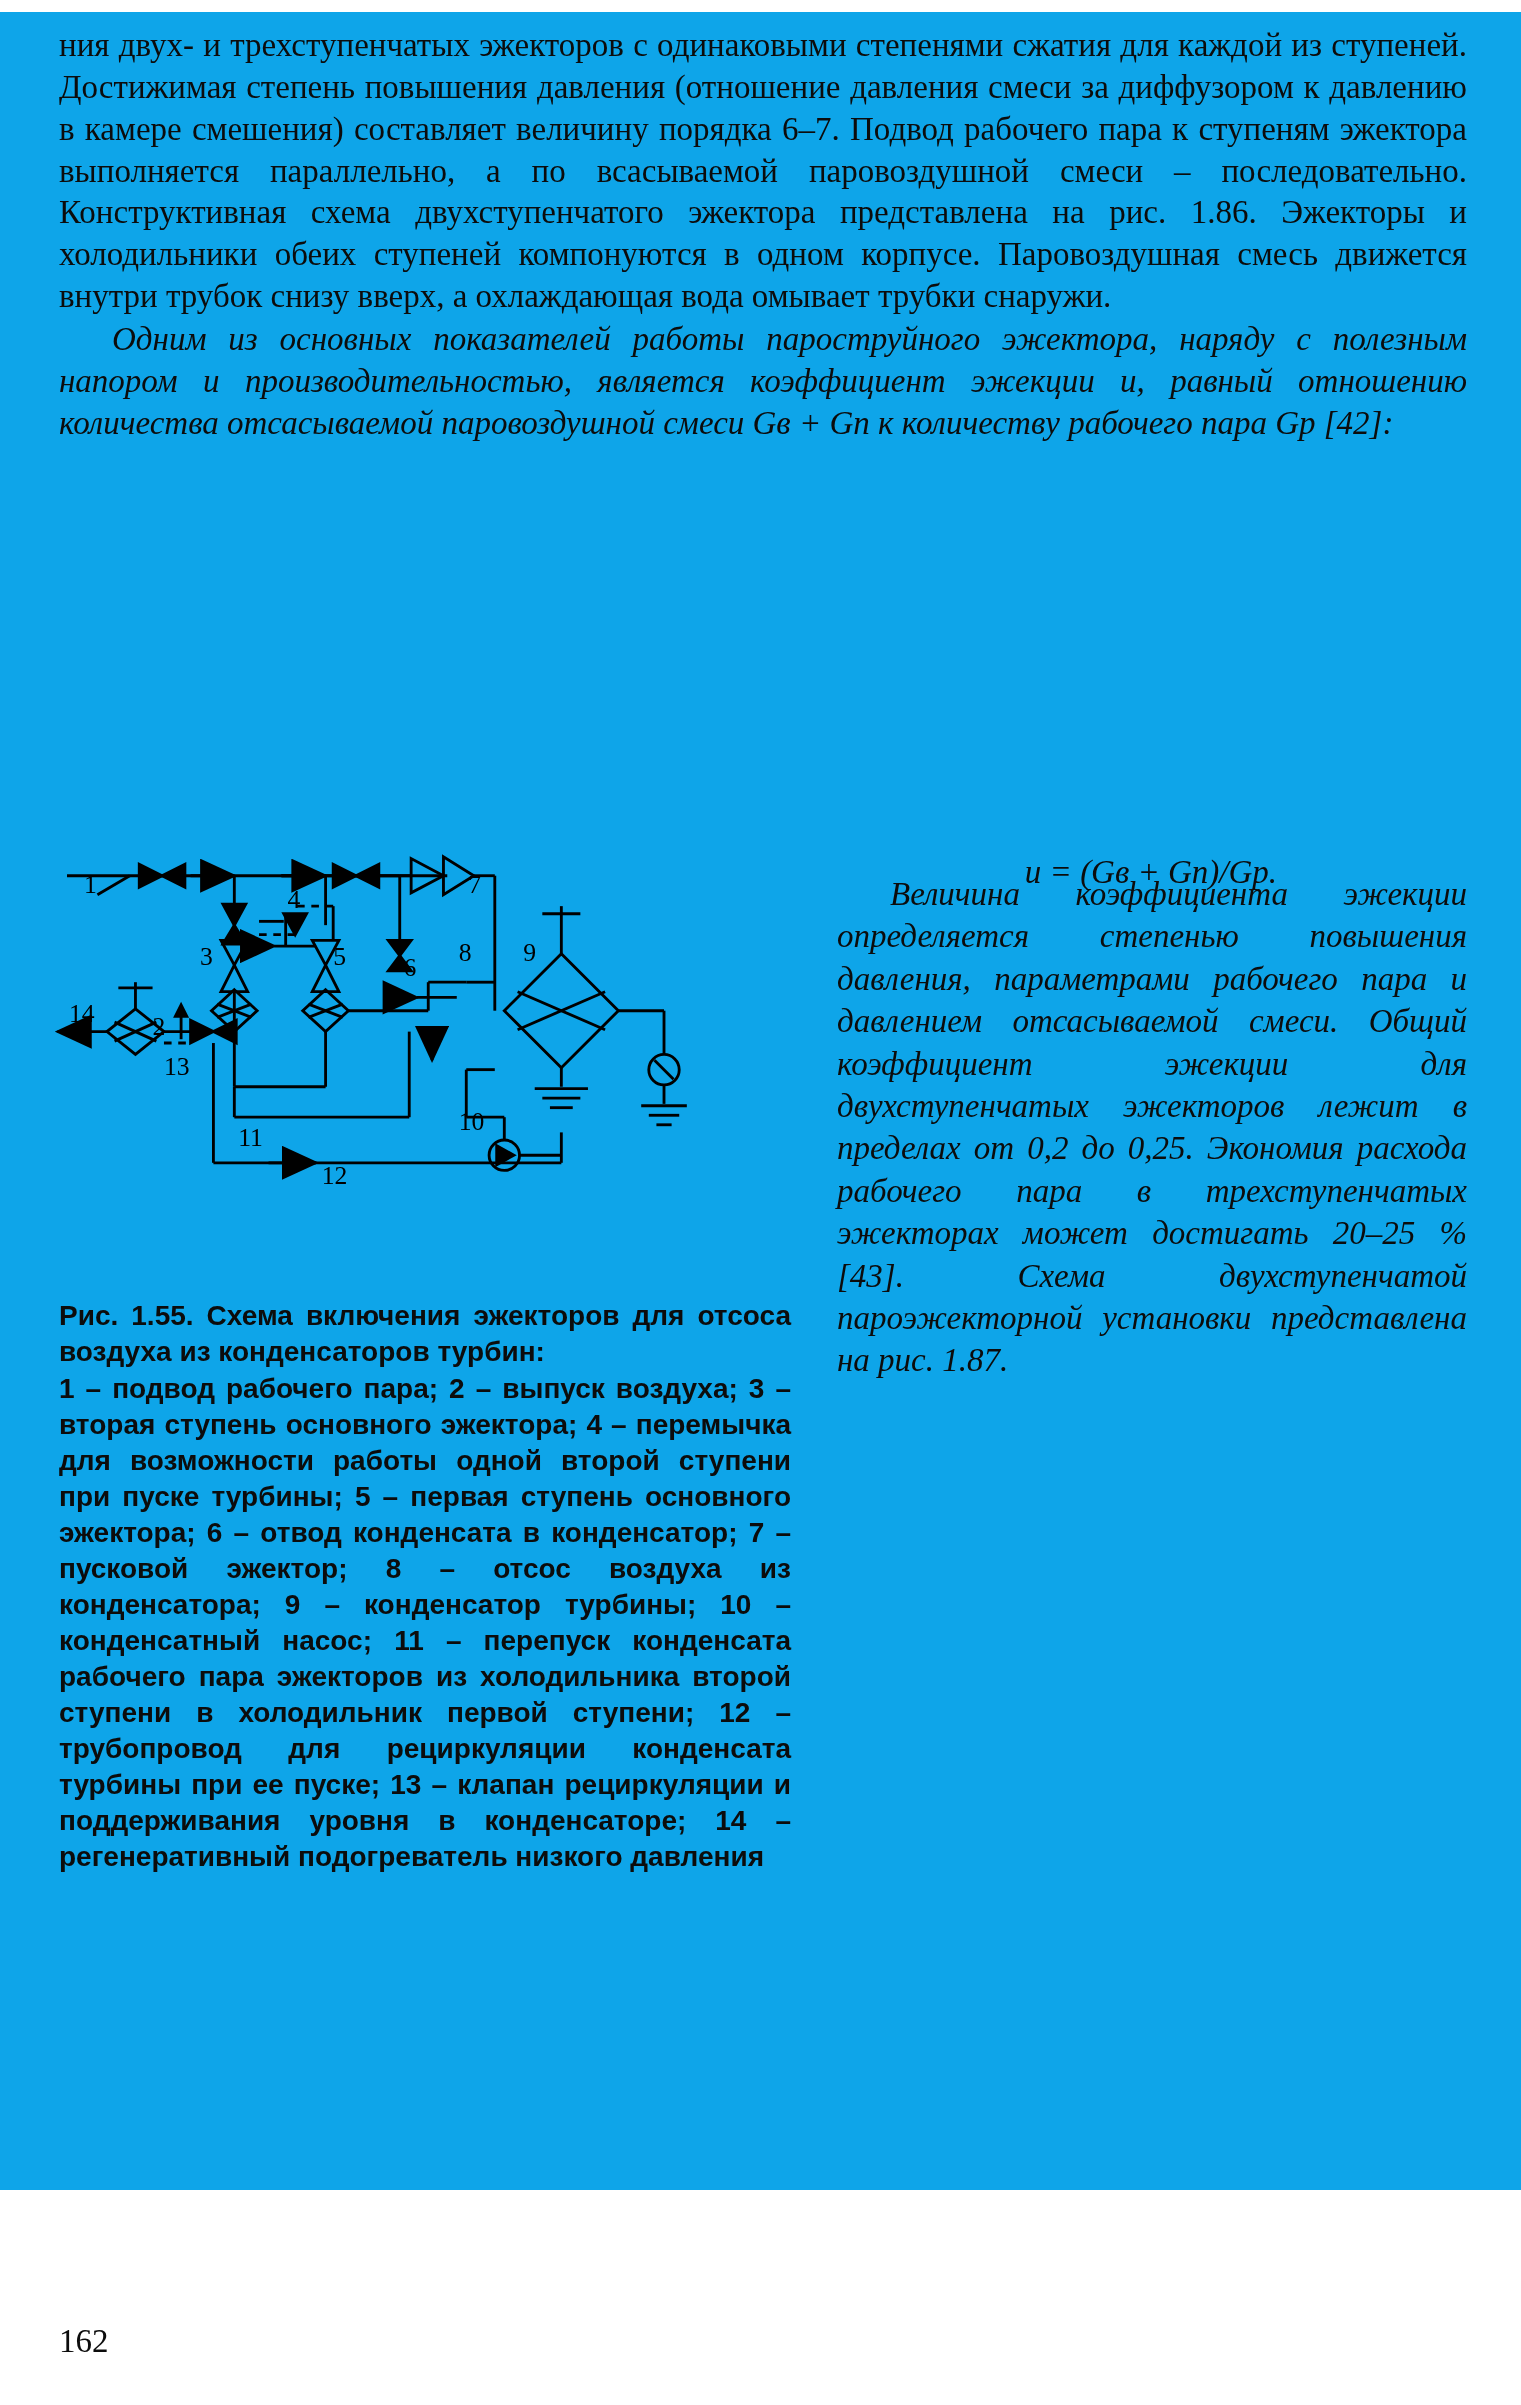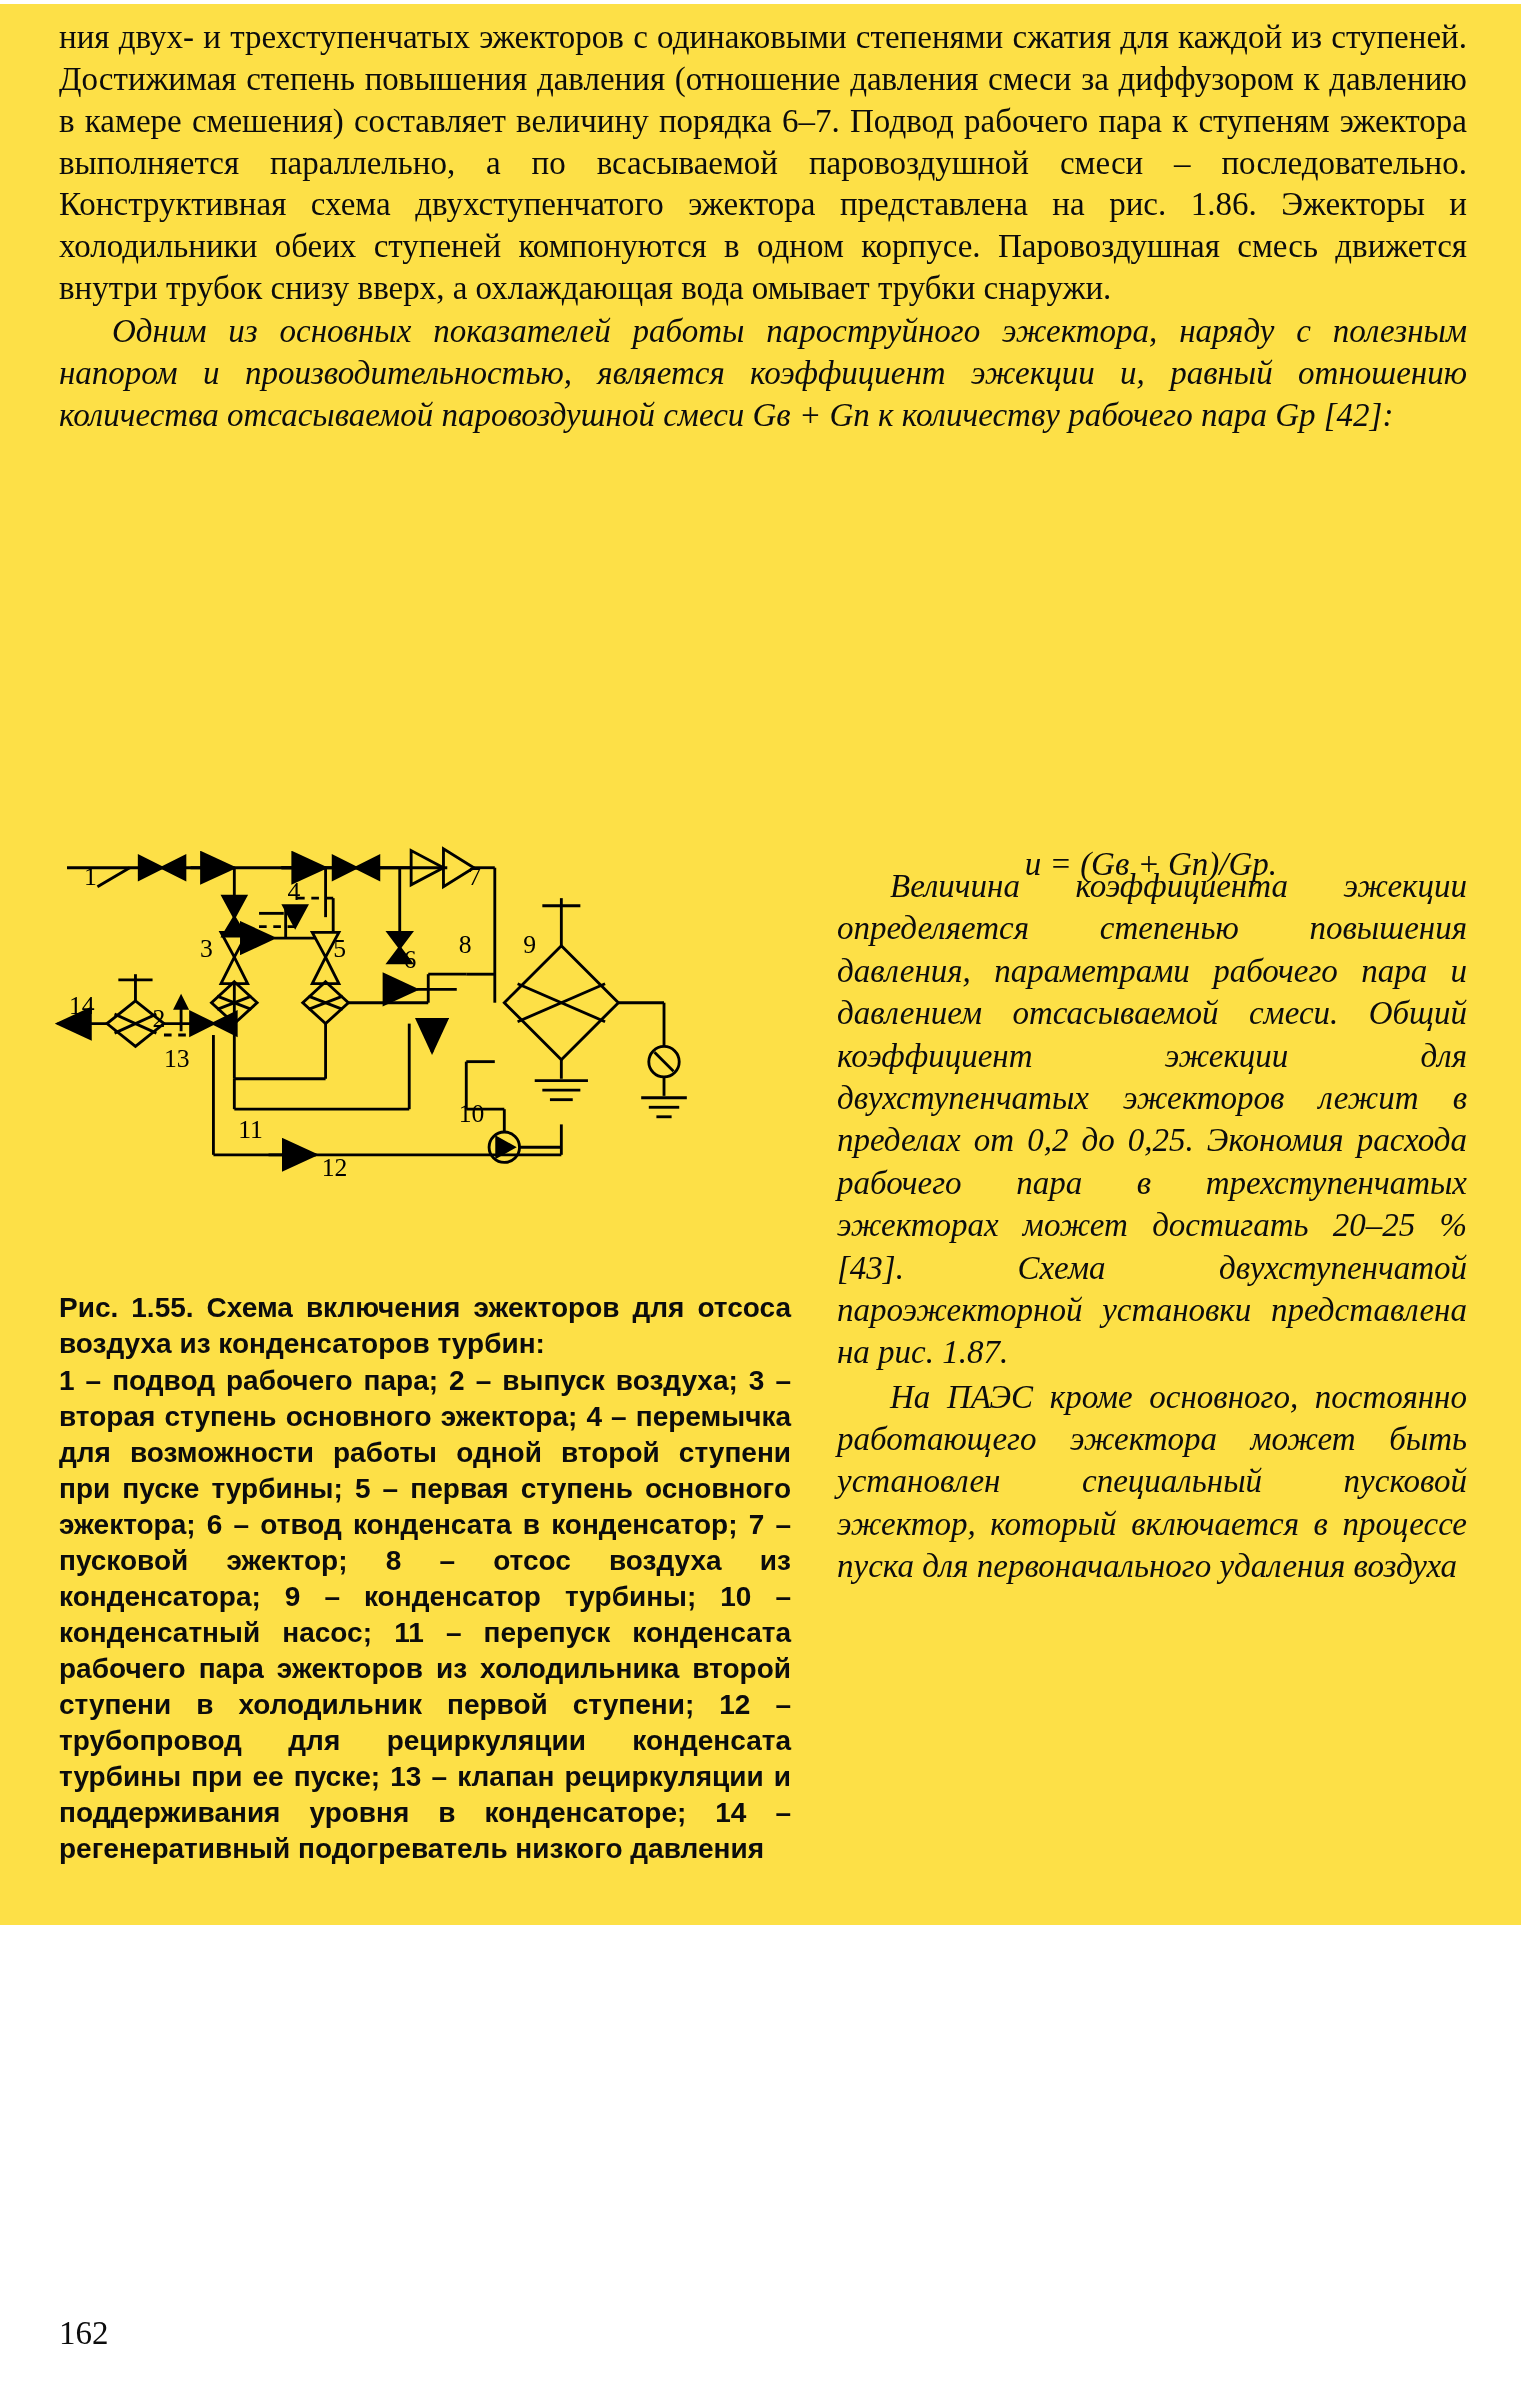--- a/index.html
+++ b/index.html
@@ -10,24 +10,24 @@
   body {
     width: 1522px;
     height: 2405px;
     position: relative;
     font-family: "Liberation Serif", serif;
     color: #000000;
     overflow: hidden;
   }
   .page {
     position: absolute;
-    left: 0; top: 4px;
+    left: 0; top: 12px;
     width: 1522px;
-    height: 1921px;
-    background: #fde047;
+    height: 2178px;
+    background: #0ea5e9;
   }
   
   .top-block {
     position: absolute;
     left: 59px;
     top: 13.3px;
     width: 1408px;
   }
   .para {
     font-family: "Liberation Serif", serif;
@@ -110,21 +110,20 @@
     <p class="para">ния двух- и трехступенчатых эжекторов с одинаковыми степенями сжатия для каждой из ступеней. Достижимая степень повышения давления (отношение давления смеси за диффузором к давлению в камере смешения) составляет величину порядка 6–7. Подвод рабочего пара к ступеням эжектора выполняется параллельно, а по всасываемой паровоздушной смеси – последовательно. Конструктивная схема двухступенчатого эжектора представлена на рис. 1.86. Эжекторы и холодильники обеих ступеней компонуются в одном корпусе. Паровоздушная смесь движется внутри трубок снизу вверх, а охлаждающая вода омывает трубки снаружи.</p>
     <p class="para indent">Одним из основных показателей работы пароструйного эжектора, наряду с полезным напором и производительностью, является коэффициент эжекции u, равный отношению количества отсасываемой паровоздушной смеси Gв + Gп к количеству рабочего пара Gр [42]:</p>
   </div>
 
   <div class="formula">
     <span>u = (Gв + Gп)/Gр.</span>
   </div>
 
   <div class="right-col">
     <p class="para indent">Величина коэффициента эжекции определяется степенью повышения давления, параметрами рабочего пара и давлением отсасываемой смеси. Общий коэффициент эжекции для двухступенчатых эжекторов лежит в пределах от 0,2 до 0,25. Экономия расхода рабочего пара в трехступенчатых эжекторах может достигать 20–25 % [43]. Схема двухступенчатой пароэжекторной установки представлена на рис. 1.87.</p>
-    <p class="para indent">На ПАЭС кроме основного, постоянно работающего эжектора может быть установлен специальный пусковой эжектор, который включается в процессе пуска для первоначального удаления воздуха</p>
   </div>
 
   <div class="figure">
     <svg width="751" height="447" viewBox="0 0 790 470" xmlns="http://www.w3.org/2000/svg">
       <defs>
         <marker id="arrR" markerWidth="14" markerHeight="12" refX="12" refY="6" orient="auto">
           <path d="M0,0 L13,6 L0,12 Z" fill="#000"></path>
         </marker>
         <marker id="arrL" markerWidth="14" markerHeight="12" refX="1" refY="6" orient="auto">
           <path d="M13,0 L0,6 L13,12 Z" fill="#000"></path>

